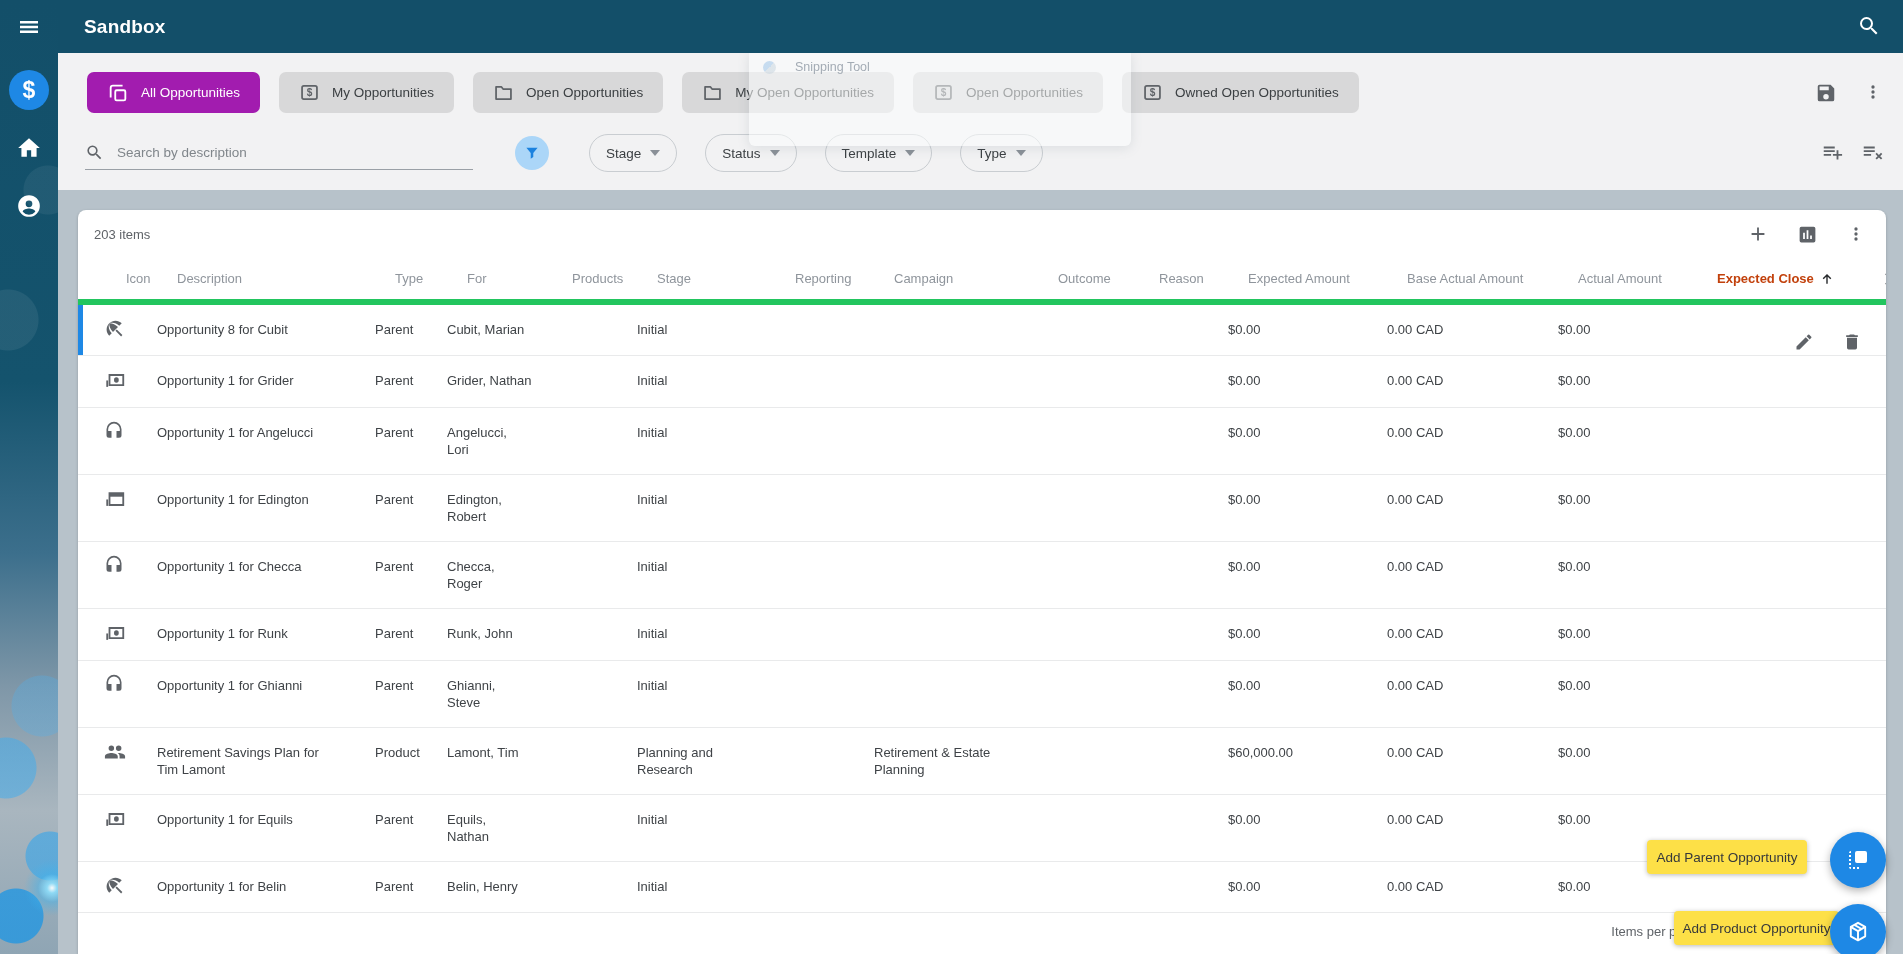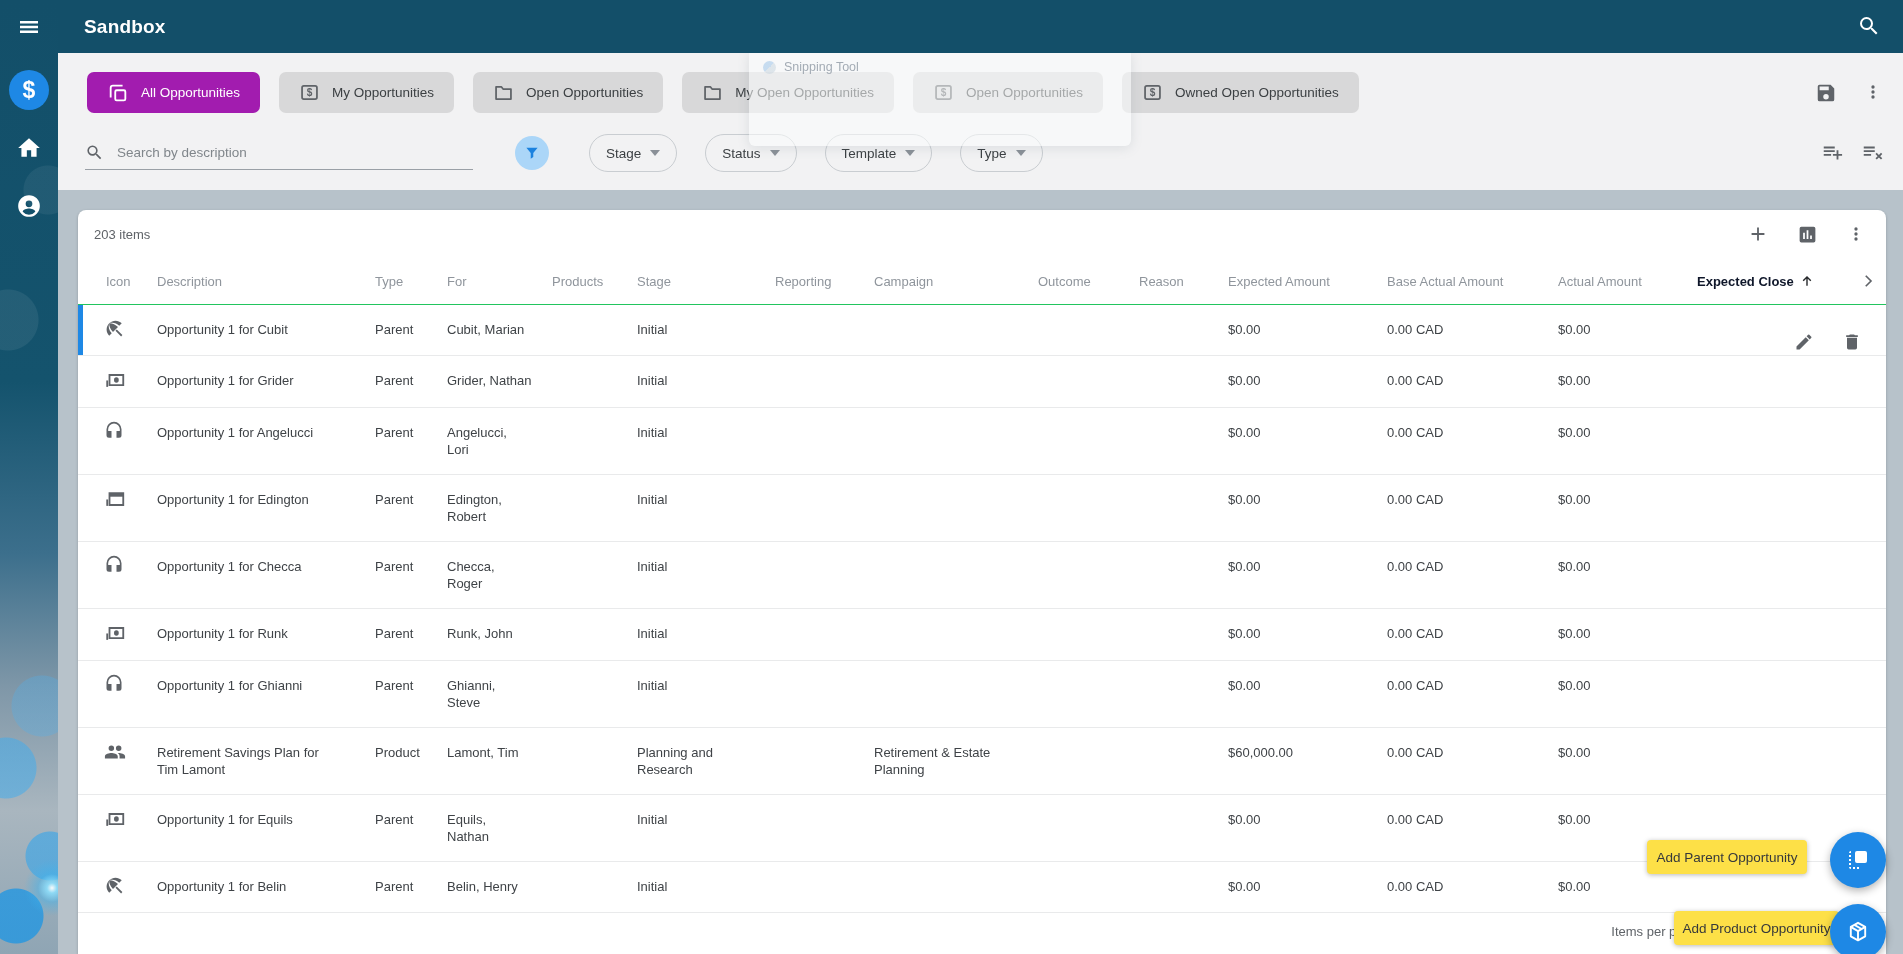--- a/index.html
+++ b/index.html
@@ -56,41 +56,41 @@
   .chip { height:38px; border:1px solid #c9cdd1; border-radius:19px; background:transparent;
     display:flex; align-items:center; gap:9px; padding:0 16px; font-size:13.5px;
     color:#3c4043; cursor:pointer; }
   .list-actions { margin-left:auto; display:flex; gap:18px; color:#5f6368; }
   .list-actions .ic { cursor:pointer; display:flex; }
 
   
   .snip-ghost { position:absolute; left:749px; top:53px; width:382px; height:93px;
     background:rgba(252,253,254,.55); border-radius:0 0 6px 6px; z-index:4;
     box-shadow:0 2px 12px rgba(110,125,140,.18); pointer-events:none; }
-  .snip-head { display:flex; align-items:center; gap:8px; padding:7px 0 0 14px;
+  .snip-head { display:flex; align-items:center; gap:19px; padding:7px 0 0 14px;
     color:rgba(148,158,168,.85); font-size:12.5px; }
   .snip-dot { width:13px; height:13px; border-radius:50%;
     background:linear-gradient(135deg,#9fc5e8 50%, #c9d6df 50%); opacity:.55; }
 
   
   .card { position:absolute; left:78px; top:210px; width:1808px; bottom:0;
     background:#fff; border-radius:8px 8px 0 0; box-shadow:0 1px 3px rgba(0,0,0,.22);
     z-index:2; overflow:hidden; }
   .card-toolbar { height:48px; display:flex; align-items:center; padding:0 20px 0 16px; }
   .items-count { font-size:13px; color:#5f6368; }
   .card-actions { margin-left:auto; display:flex; align-items:center; gap:28px; color:#5f6368; }
   .card-actions .ic { cursor:pointer; display:flex; }
 
   .grid { display:grid;
     grid-template-columns:79px 218px 72px 105px 85px 138px 99px 164px 101px 89px 159px 171px 139px 154px 36px; }
   .thead { height:47px; align-items:center; color:#8f959c; font-size:13px;
-    border-bottom:1px solid #22c55e; }
+    border-bottom:6px solid #22c55e;padding-left:20px; }
   .thead > div { padding-right:10px; }
   .thead .c0 { padding-left:28px; }
-  .th-sorted { color:#0f172a; font-weight:700; display:flex; align-items:center; gap:6px; }
+  .th-sorted { color:#c2410c; font-weight:700; display:flex; align-items:center; gap:6px; }
   .th-chev { color:#5f6368; display:flex; justify-content:flex-end; padding-right:6px; cursor:pointer; }
 
   .trow { position:relative; border-bottom:1px solid #e9eaeb; align-items:start;
     font-size:13px; color:#3f4347; min-height:49px; cursor:pointer; background:#fff; }
   .trow > div { padding:16px 10px 16px 0; line-height:17px; white-space:pre-line; }
   .trow .c0 { padding-left:26px; padding-top:13px; color:#5f6368; }
   .trow.selected::before { content:""; position:absolute; left:0; top:0; bottom:0;
     width:5px; background:#1e88e5; }
   .row-actions { position:absolute; right:14px; top:11px; display:flex; gap:28px; color:#5f6368; }
   .row-actions .ic { cursor:pointer; display:flex; }
@@ -344,21 +344,21 @@
         <svg width="18" height="18" viewBox="0 0 24 24">
           <path fill="none" stroke="currentColor" stroke-width="2.2" d="M9 5l7 7-7 7"></path>
         </svg>
       </div>
     </div>
   <div id="rows">
       <div class="grid trow selected">
         <div class="c0"><span class="ic"><svg width="21" height="21" viewBox="0 0 24 24">
               <path fill="currentColor" d="M13.13 14.56l1.43-1.43 6.44 6.44L19.57 21l-6.44-6.44zm4.29-5.73l2.86-2.86c-3.95-3.95-10.35-3.96-14.3-.02 3.93-1.3 8.31-.25 11.44 2.88zM5.95 5.98c-3.94 3.95-3.93 10.35.02 14.3l2.86-2.86C5.7 14.29 4.65 9.91 5.95 5.98zm.02-.02l-.01.01c-.38 3.01 1.17 6.88 4.3 10.02l5.73-5.73c-3.13-3.13-7.01-4.68-10.02-4.3z"></path>
             </svg></span></div>
-        <div class="c1">Opportunity 1 for Cubit</div>
+        <div class="c1">Opportunity 8 for Cubit</div>
         <div class="c2">Parent</div>
         <div class="c3">Cubit, Marian</div>
         <div class="c4"></div>
         <div class="c5">Initial</div>
         <div class="c6"></div>
         <div class="c7"></div>
         <div class="c8"></div>
         <div class="c9"></div>
         <div class="c10">$0.00</div>
         <div class="c11">0.00 CAD</div>

